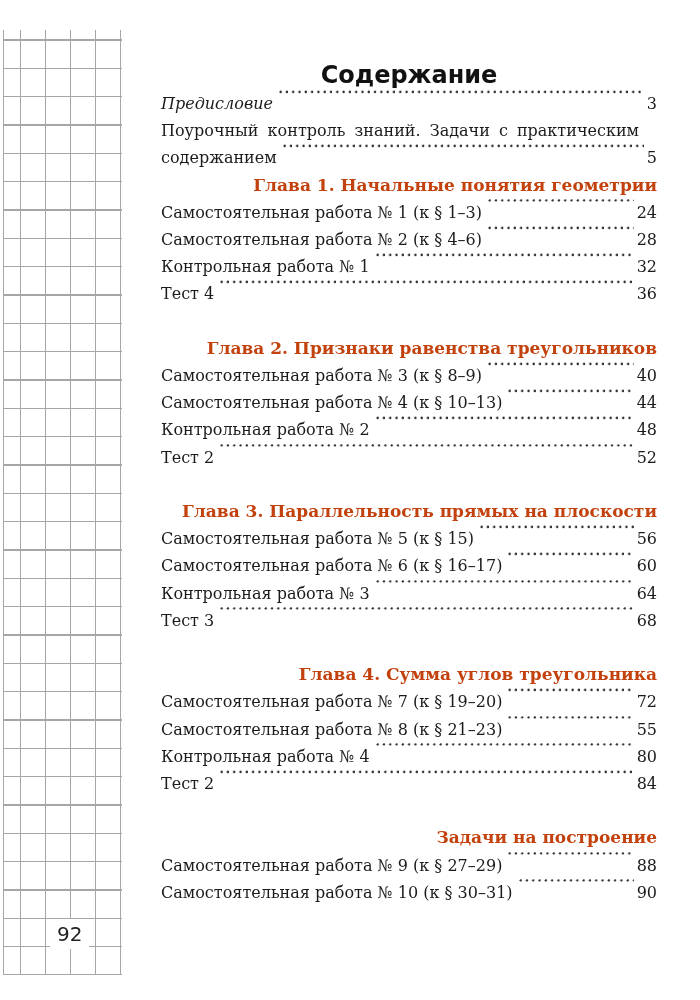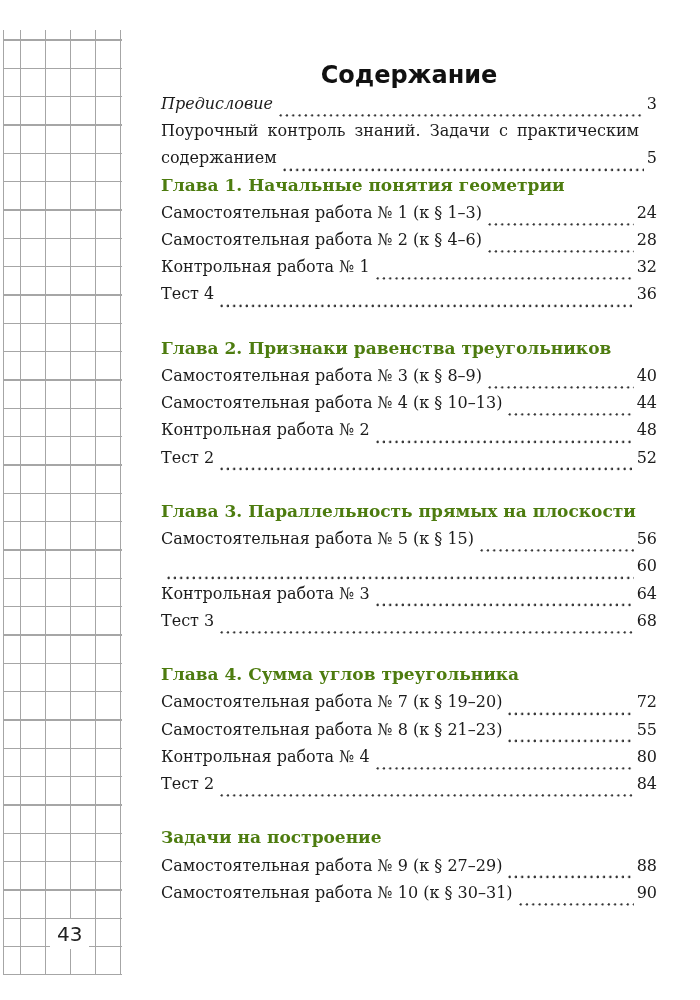--- a/index.html
+++ b/index.html
@@ -63,21 +63,21 @@
     font-family: "DejaVu Sans", sans-serif;
     font-weight: bold;
     font-size: 24px;
     line-height: 30px;
     text-align: center;
     color: #111111;
   }
 
   .row {
     display: flex;
-    align-items: flex-end;
+    align-items: flex-start;
     line-height: var(--lh);
   }
   .lbl { white-space: nowrap; }
   .lbl.it { font-style: italic; }
   .pg { white-space: nowrap; }
 
   .leader {
     flex: 1 1 auto;
     min-width: 12px;
     height: 3.5px;
@@ -85,38 +85,38 @@
     background-image: radial-gradient(circle at 1.7px 1.7px, #333333 1.05px, rgba(0,0,0,0) 1.5px);
     background-size: 6.3px 3.5px;
     background-repeat: repeat-x;
     background-position: left bottom;
   }
 
   .heading {
     font-weight: bold;
     font-size: 17px;
     line-height: var(--lh);
-    text-align: left;
-    color: #4d7c0f;
+    text-align: right;
+    color: #c2410c;
   }
   .sect + .sect { margin-top: var(--lh); }
 
   .jline {
     line-height: var(--lh);
     text-align: justify;
     text-align-last: justify;
     padding-right: 18px;
   }
 </style>
 </head>
 <body>
 
 <div class="grid-paper"></div>
 
-<div class="page-number">43</div>
+<div class="page-number">92</div>
 
 <div class="toc">
   <h1 class="toc-title">Содержание</h1>
   <div id="toc-body">
   <div class="row">
     <span class="lbl it">Предисловие</span>
     <span class="leader"></span>
     <span class="pg">3</span>
   </div>
 
@@ -188,20 +188,21 @@
   <div class="sect">
     <div class="heading">Глава 3. Параллельность прямых на плоскости</div>
 
   <div class="row">
     <span class="lbl">Самостоятельная работа № 5 (к § 15)</span>
     <span class="leader"></span>
     <span class="pg">56</span>
   </div>
 
   <div class="row">
+    <span class="lbl">Самостоятельная работа № 6 (к § 16–17)</span>
     <span class="leader"></span>
     <span class="pg">60</span>
   </div>
 
   <div class="row">
     <span class="lbl">Контрольная работа № 3</span>
     <span class="leader"></span>
     <span class="pg">64</span>
   </div>
 

